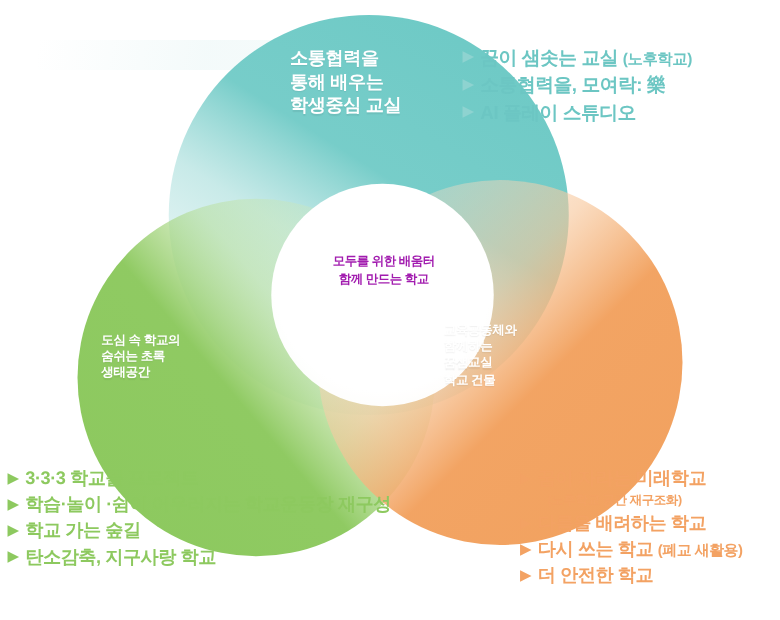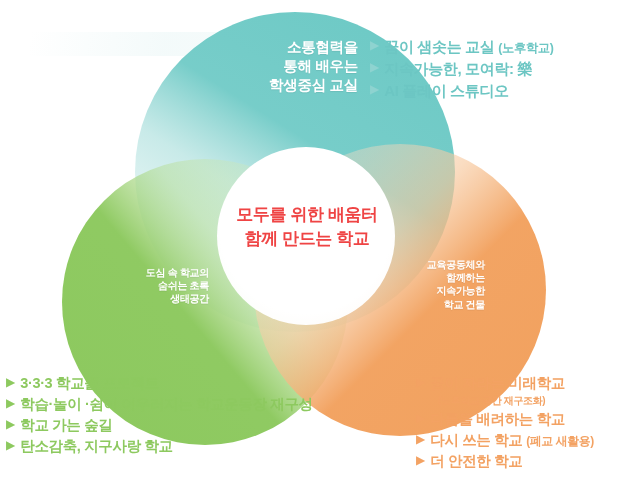--- a/index.html
+++ b/index.html
@@ -35,21 +35,21 @@
     position: absolute;
     left: 0;
     top: 0;
     width: 624px;
     height: 496px;
   }
 
   
   .lobe-label {
     position: absolute;
-    text-align: right;
+    text-align: left;
     color: #ffffff;
     font-weight: bold;
     line-height: 1.32;
     letter-spacing: -0.3px;
     text-shadow: 0 1px 1px rgba(0,0,0,0.07);
     pointer-events: none;
   }
 
   .lobe-teal {
     left: 232px;
@@ -71,22 +71,22 @@
     width: 130px;
     font-size: 10px;
   }
 
   .center-label {
     position: absolute;
     left: 222px;
     top: 203px;
     width: 170px;
     text-align: center;
-    color: #ef4444;
-    font-size: 17px;
+    color: #a21caf;
+    font-size: 10px;
     font-weight: bold;
     line-height: 1.42;
     letter-spacing: -0.4px;
     pointer-events: none;
   }
 
   
   .bullet-list {
     position: absolute;
   }
@@ -204,37 +204,37 @@
 
   <div class="lobe-label lobe-green">
     <div>도심 속 학교의</div>
     <div>숨쉬는 초록</div>
     <div>생태공간</div>
   </div>
 
   <div class="lobe-label lobe-orange">
     <div>교육공동체와</div>
     <div>함께하는</div>
-    <div>지속가능한</div>
+    <div>꿈샘교실</div>
     <div>학교 건물</div>
   </div>
 
   <div class="center-label">
     <div>모두를 위한 배움터</div>
     <div>함께 만드는 학교</div>
   </div>
 
   <div class="bullet-list" id="list-teal">
       <div class="bullet-row">
         <span class="bullet-arrow">▶</span>
         <span class="bullet-text">꿈이 샘솟는 교실 <span class="sub">(노후학교)</span></span>
       </div>
       <div class="bullet-row">
         <span class="bullet-arrow">▶</span>
-        <span class="bullet-text">지속가능한, 모여락: 樂</span>
+        <span class="bullet-text">소통협력을, 모여락: 樂</span>
       </div>
       <div class="bullet-row">
         <span class="bullet-arrow">▶</span>
         <span class="bullet-text">AI 플레이 스튜디오</span>
       </div>
     </div>
   <div class="bullet-list" id="list-green">
       <div class="bullet-row">
         <span class="bullet-arrow">▶</span>
         <span class="bullet-text">3·3·3 학교뜰 프로젝트</span>

